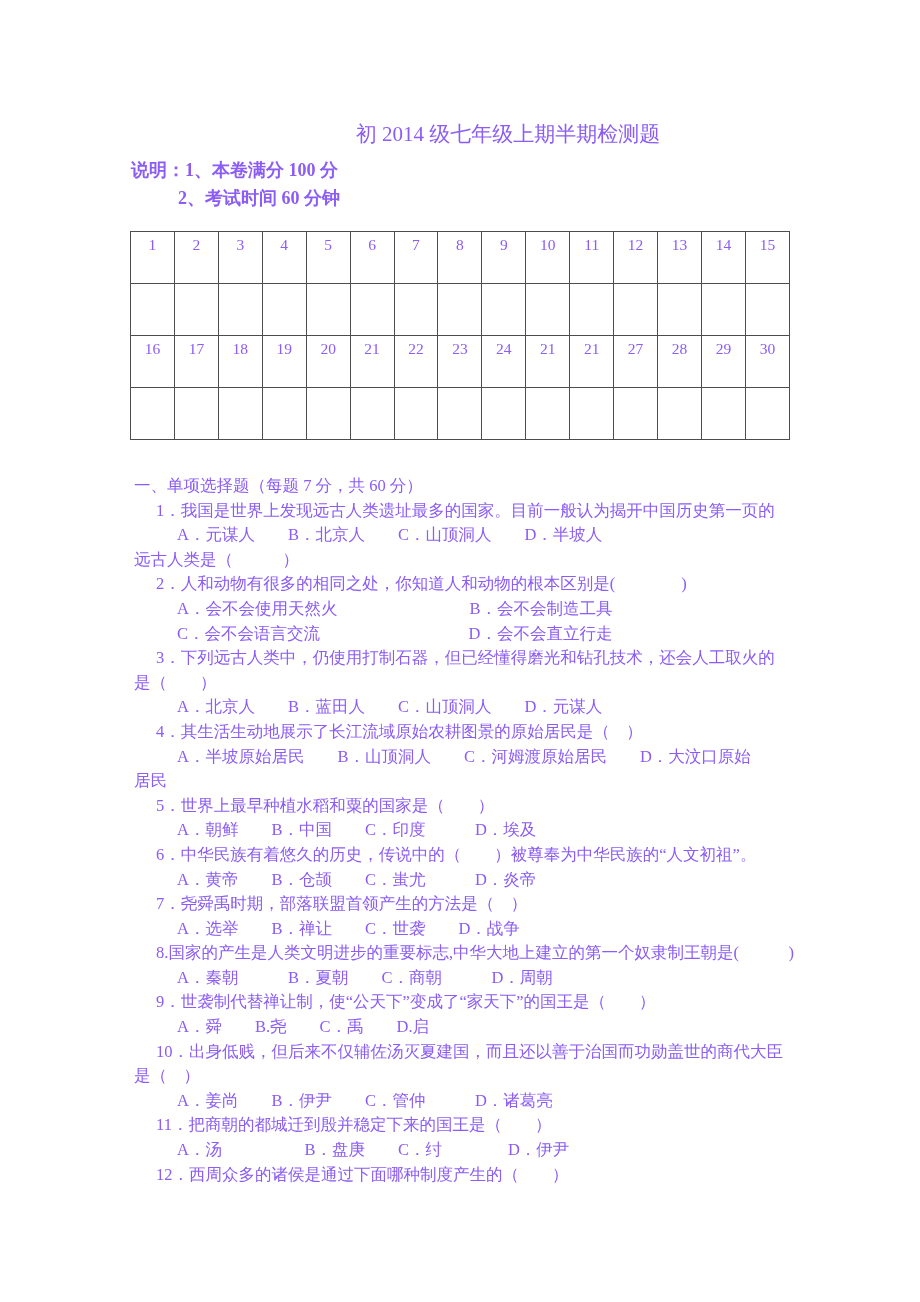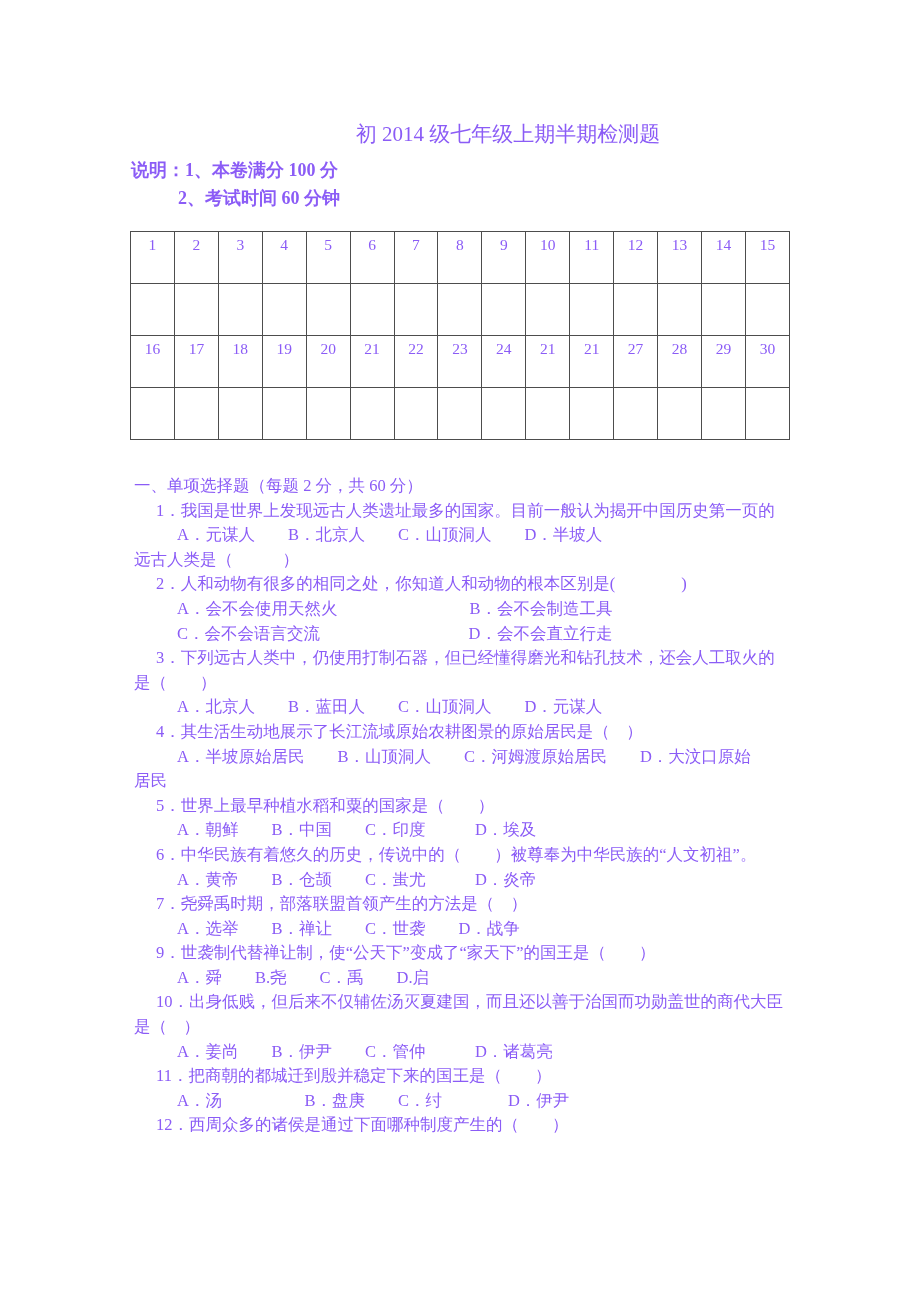--- a/index.html
+++ b/index.html
@@ -158,21 +158,21 @@
           <td></td>
           <td></td>
           <td></td>
           <td></td>
           <td></td>
       </tr>
     </tbody>
   </table>
 
   <div class="questions">
-    <p class="line lc">一、单项选择题（每题 2 分，共 60 分）</p>
+    <p class="line lc">一、单项选择题（每题 7 分，共 60 分）</p>
 
     <div class="question">
       <p class="line lq">1．我国是世界上发现远古人类遗址最多的国家。目前一般认为揭开中国历史第一页的</p>
       <p class="line lo">A．元谋人　　B．北京人　　C．山顶洞人　　D．半坡人</p>
       <p class="line lc">远古人类是（　　　）</p>
     </div>
 
     <div class="question">
       <p class="line lq">2．人和动物有很多的相同之处，你知道人和动物的根本区别是(　　　　)</p>
       <p class="line lo">A．会不会使用天然火　　　　　　　　B．会不会制造工具</p>
@@ -199,20 +199,24 @@
     <div class="question">
       <p class="line lq">6．中华民族有着悠久的历史，传说中的（　　）被尊奉为中华民族的“人文初祖”。</p>
       <p class="line lo">A．黄帝　　B．仓颉　　C．蚩尤　　　D．炎帝</p>
     </div>
 
     <div class="question">
       <p class="line lq">7．尧舜禹时期，部落联盟首领产生的方法是（　）</p>
       <p class="line lo">A．选举　　B．禅让　　C．世袭　　D．战争</p>
     </div>
 
+    <div class="question">
+      <p class="line lq">8.国家的产生是人类文明进步的重要标志,中华大地上建立的第一个奴隶制王朝是(　　　)</p>
+      <p class="line lo">A．秦朝　　　B．夏朝　　C．商朝　　　D．周朝</p>
+    </div>
 
     <div class="question">
       <p class="line lq">9．世袭制代替禅让制，使“公天下”变成了“家天下”的国王是（　　）</p>
       <p class="line lo">A．舜　　B.尧　　C．禹　　D.启</p>
     </div>
 
     <div class="question">
       <p class="line lq">10．出身低贱，但后来不仅辅佐汤灭夏建国，而且还以善于治国而功勋盖世的商代大臣</p>
       <p class="line lc">是（　）</p>
       <p class="line lo">A．姜尚　　B．伊尹　　C．管仲　　　D．诸葛亮</p>

